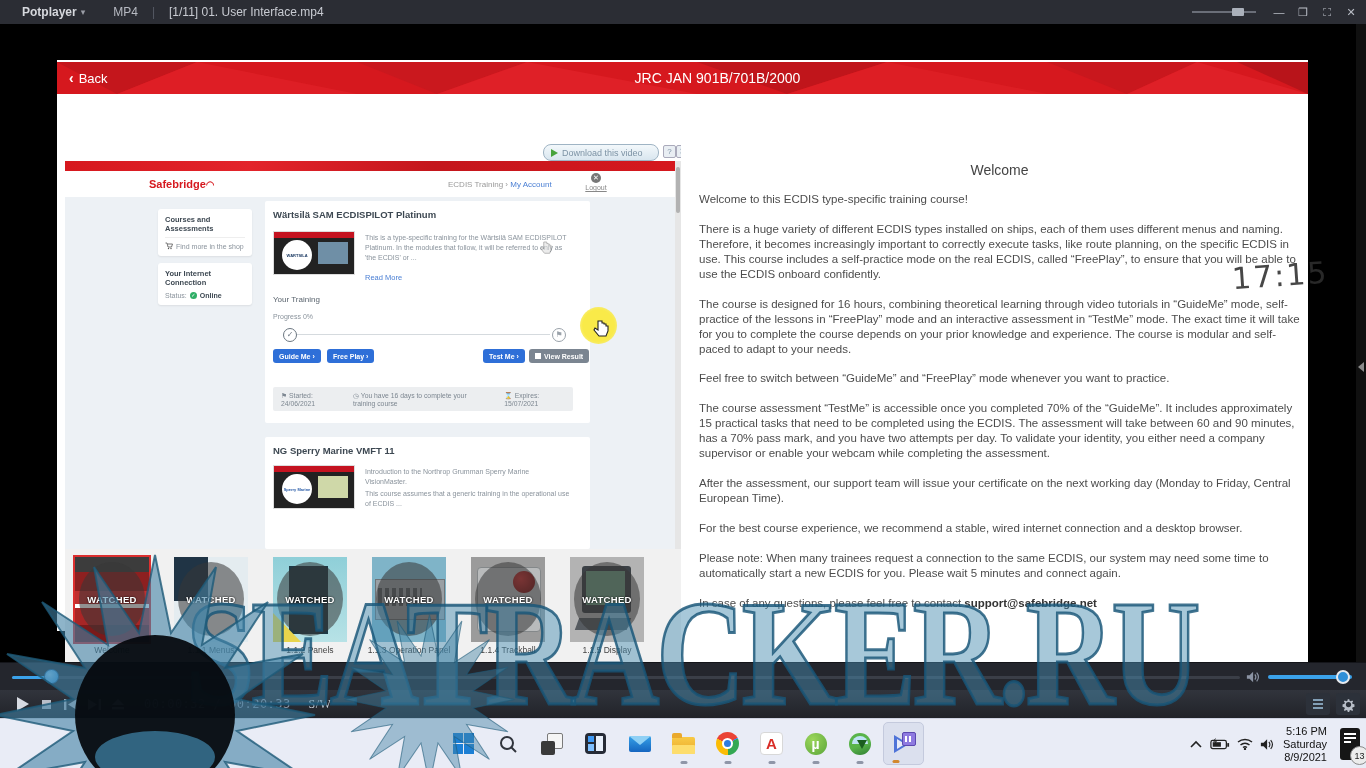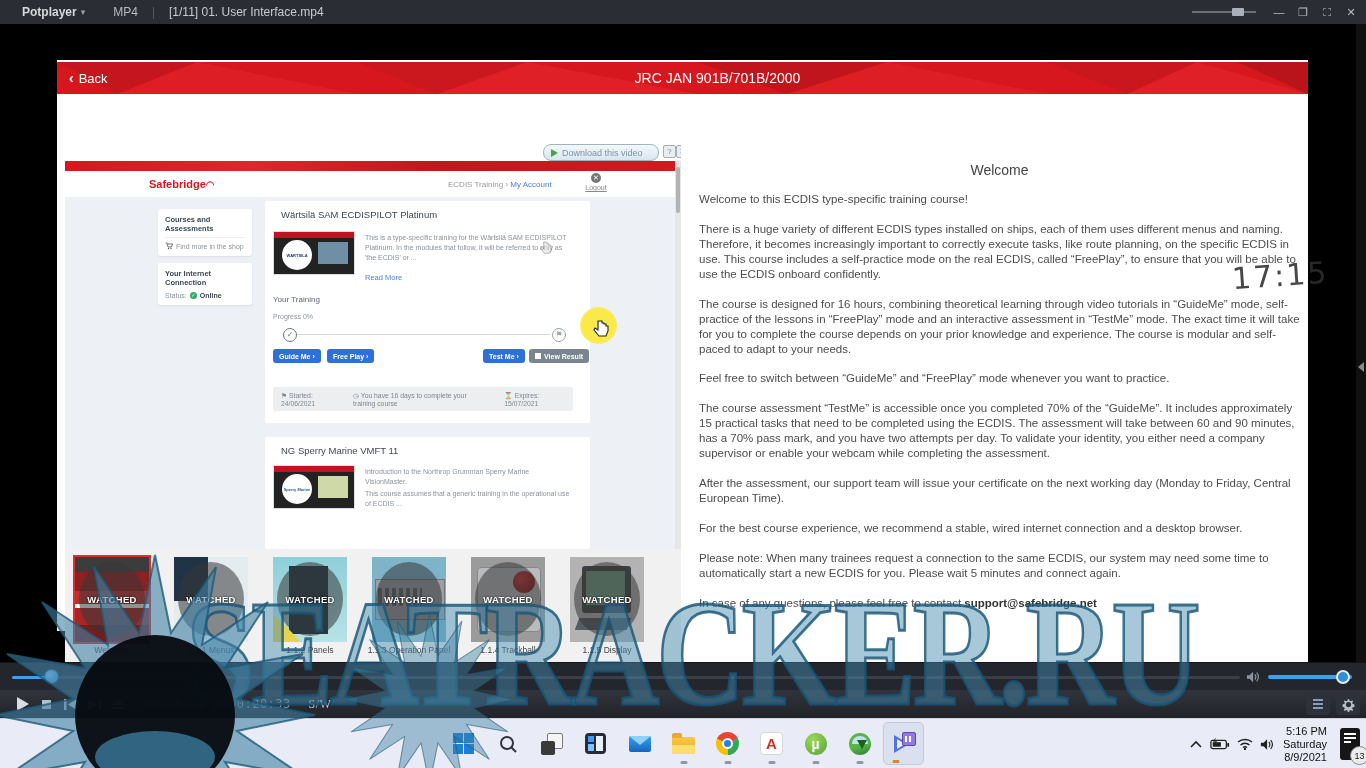--- a/index.html
+++ b/index.html
@@ -46,21 +46,21 @@
   .logout .lb{font-size:7px;color:#888;text-decoration:underline;margin-top:1px;}
   .site-body{position:absolute;left:0;top:55px;width:616px;height:352px;background:#edf1f5;overflow:hidden;}
   .scard{position:absolute;left:93px;width:94px;background:#fff;border-radius:3px;box-shadow:0 1px 2px rgba(0,0,0,.08);padding:6px 7px;box-sizing:border-box;}
   .scard .t{font-size:7.5px;font-weight:bold;color:#3d4852;}
   .scard hr{border:none;border-top:1px solid #eee;margin:4px 0;}
   .scard .l{font-size:7px;color:#8a939c;display:flex;align-items:center;gap:3px;}
   .scard .txt{font-size:7px;color:#8a939c;margin-top:3px;line-height:1.3;}
   .status-ok{display:inline-block;width:7px;height:7px;border-radius:50%;background:#2fae66;color:#fff;font-size:5px;line-height:7px;text-align:center;}
   .mcol{position:absolute;left:200px;top:0;width:390px;}
   .mcard{position:absolute;left:0;width:325px;background:#fff;border-radius:2px;}
-  .c-title{font-size:9.5px;font-weight:normal;color:#3d4852;padding:8px 0 0 16px;}
+  .c-title{font-size:9.5px;font-weight:bold;color:#3d4852;padding:8px 0 0 8px;}
   .cthumb{position:absolute;left:8px;width:80px;height:42px;background:#222;overflow:hidden;border:1px solid #ddd;}
   .cthumb .bar{position:absolute;left:0;top:0;width:100%;height:6px;background:#c41320;}
   .cthumb .disc{position:absolute;left:8px;top:8px;width:30px;height:30px;border-radius:50%;background:#fff;
                 display:flex;align-items:center;justify-content:center;font-size:4px;font-weight:bold;color:#16355f;text-align:center;}
   .cthumb .scr{position:absolute;right:6px;top:10px;width:30px;height:22px;background:#6f8fa6;}
   .cdesc{position:absolute;left:100px;width:205px;font-size:7px;color:#8a939c;line-height:1.45;}
   .rmore{position:absolute;left:100px;font-size:7.5px;color:#4a7fd4;}
   .ytrain{position:absolute;left:8px;font-size:8px;color:#5a646e;}
   .prog{position:absolute;left:8px;font-size:7px;color:#8a939c;}
   .pline{position:absolute;left:26px;right:40px;height:1px;background:#d5dade;}

